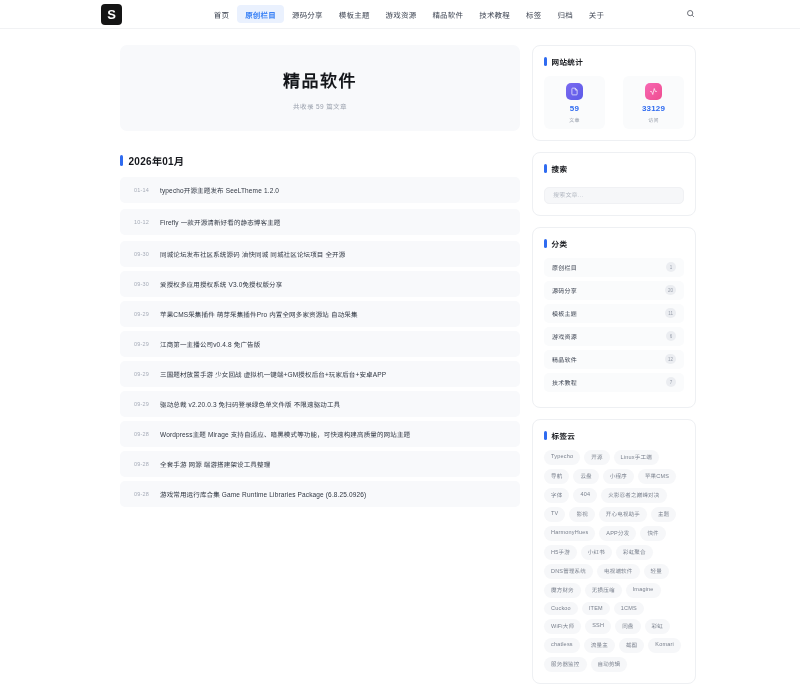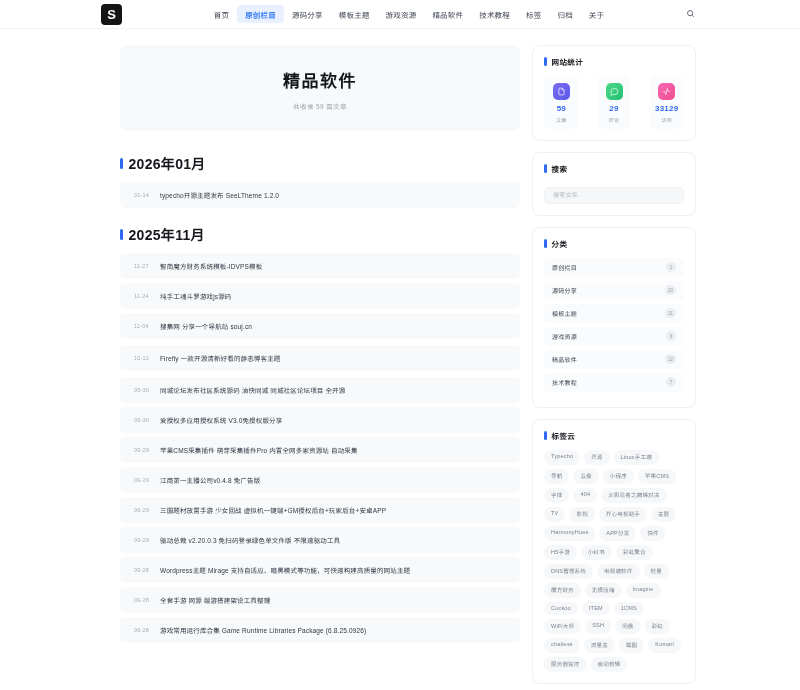--- a/index.html
+++ b/index.html
@@ -115,21 +115,21 @@
     gap: 6px;
     margin: 16px 0 9px 0;
   }
   .month-bar {
     width: 2.5px;
     height: 11px;
     background: #2f6bf0;
     border-radius: 2px;
   }
   .month-label {
-    font-size: 14px;
+    font-size: 10px;
     font-weight: bold;
     color: #16181d;
     letter-spacing: .3px;
   }
   .post-row {
     background: #f8f9fb;
     border-radius: 5px;
     height: 26px;
     display: flex;
     align-items: center;
@@ -306,38 +306,20 @@
     </div>
     <div id="archive-host">
         <div class="month-group">
           <div class="month-head">
             <span class="month-bar"></span>
             <span class="month-label">2026年01月</span>
           </div>
           <a class="post-row" style="text-decoration: none;">
             <span class="post-date">01-14</span>
             <span class="post-title">typecho开源主题发布 SeeLTheme 1.2.0</span>
-          </a>
-        </div>
-        <div class="month-group">
-          <div class="month-head">
-            <span class="month-bar"></span>
-            <span class="month-label">2025年11月</span>
-          </div>
-          <a class="post-row" style="text-decoration: none;">
-            <span class="post-date">11-27</span>
-            <span class="post-title">智简魔方财务系统模板-IDVPS模板</span>
-          </a>
-          <a class="post-row" style="text-decoration: none;">
-            <span class="post-date">11-24</span>
-            <span class="post-title">纯手工魂斗罗游戏js源码</span>
-          </a>
-          <a class="post-row" style="text-decoration: none;">
-            <span class="post-date">11-04</span>
-            <span class="post-title">搜集网 分享一个导航站 souj.cn</span>
           </a>
         </div>
         <div class="month-group">
           <a class="post-row" style="text-decoration: none;">
             <span class="post-date">10-12</span>
             <span class="post-title">Firefly 一款开源清新好看的静态博客主题</span>
           </a>
         </div>
         <div class="month-group">
           <a class="post-row" style="text-decoration: none;">
@@ -390,29 +372,20 @@
       <div class="stats" id="stats-host">
           <div class="stat">
             <div class="stat-ico" style="background:linear-gradient(135deg,#7b6af0,#5b5ae8)">
               <svg viewBox="0 0 24 24">
                 <path d="M14 3H7a2 2 0 0 0-2 2v14a2 2 0 0 0 2 2h10a2 2 0 0 0 2-2V8z"></path>
                 <path d="M14 3v5h5"></path>
               </svg>
             </div>
             <div class="stat-num">59</div>
             <div class="stat-lbl">文章</div>
-          </div>
-          <div class="stat">
-            <div class="stat-ico" style="background:linear-gradient(135deg,#4fd98c,#1fbf6e)">
-              <svg viewBox="0 0 24 24">
-                <path d="M21 12a8 8 0 0 1-8 8H7l-4 3V12a8 8 0 0 1 8-8h2a8 8 0 0 1 8 8z"></path>
-              </svg>
-            </div>
-            <div class="stat-num">29</div>
-            <div class="stat-lbl">评论</div>
           </div>
           <div class="stat">
             <div class="stat-ico" style="background:linear-gradient(135deg,#f768b4,#ef4d8f)">
               <svg viewBox="0 0 24 24">
                 <path d="M3 12h4l3 8 4-16 3 8h4"></path>
               </svg>
             </div>
             <div class="stat-num">33129</div>
             <div class="stat-lbl">访问</div>
           </div>

